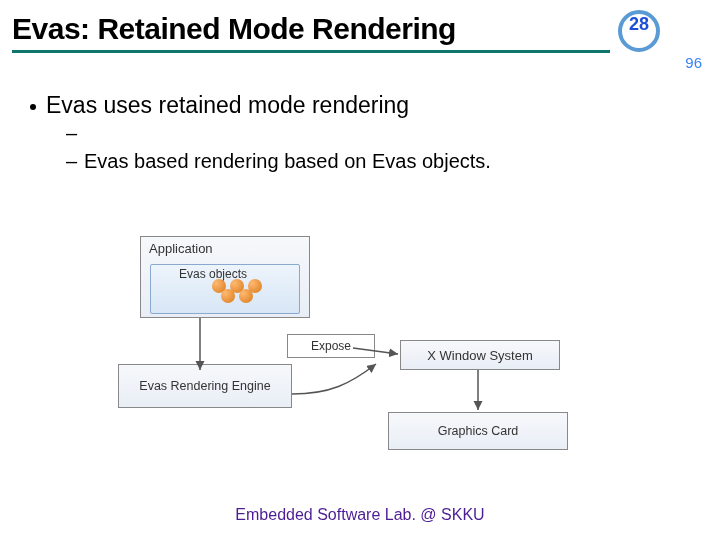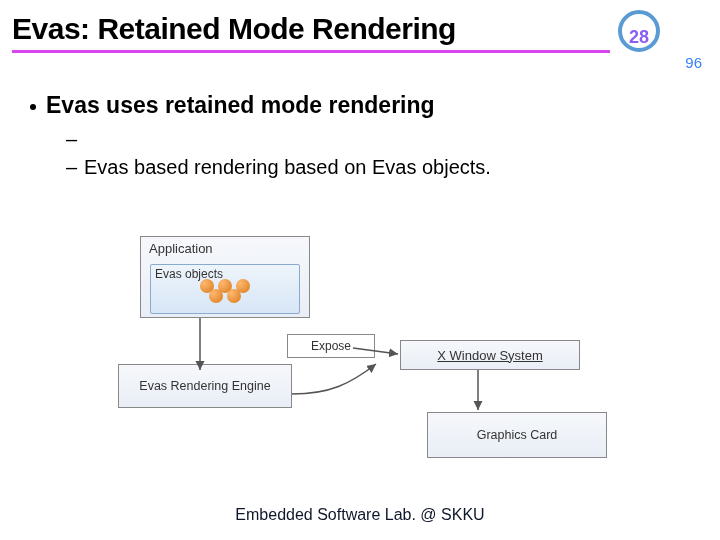--- a/index.html
+++ b/index.html
@@ -1,41 +1,41 @@
 <!DOCTYPE html>
 <html><head>
 <meta charset="utf-8">
 <style>
   * { box-sizing: border-box; margin: 0; padding: 0; }
   html, body { width: 720px; height: 540px; font-family: Verdana, Geneva, sans-serif; background: #fff; color: #000; }
   .slide { position: relative; width: 720px; height: 540px; }
-  .title-bar { position: absolute; top: 12px; left: 12px; right: 110px; border-bottom: 3px solid #d946ef; padding-bottom: 4px; }
+  .title-bar { position: absolute; top: 12px; left: 12px; right: 110px; border-bottom: 3px solid #0f766e; padding-bottom: 4px; }
   .title { font-size: 30px; font-weight: 700; letter-spacing: -0.5px; }
-  .badge { position: absolute; top: 10px; right: 60px; width: 42px; height: 42px; border-radius: 50%; border: 4px solid #5b9bd5; display: flex; align-items: flex-end; justify-content: center; font-size: 18px; font-weight: 700; color: #8b5cf6; background: #fff; }
+  .badge { position: absolute; top: 10px; right: 60px; width: 42px; height: 42px; border-radius: 50%; border: 4px solid #5b9bd5; display: flex; align-items: flex-start; justify-content: center; font-size: 18px; font-weight: 700; color: #1d4ed8; background: #fff; }
   .page-total { position: absolute; top: 54px; right: 18px; font-size: 15px; color: #3b82f6; }
   .content { position: absolute; top: 92px; left: 30px; right: 30px; }
-  .bul1 { display: flex; gap: 10px; font-size: 23px; font-weight: 700; margin-bottom: 6px; }
+  .bul1 { display: flex; gap: 10px; font-size: 23px; font-weight: 400; }
   .bul1 .dot { width: 6px; height: 6px; background:#000; border-radius:50%; margin-top: 12px; }
   .sub { margin-left: 36px; }
   .sub-item { display: flex; gap: 8px; font-size: 20px; font-weight: 400; line-height: 1.4; }
   .sub-item .dash { width: 10px; }
   .diagram { position: absolute; top: 230px; left: 0; width: 720px; height: 260px; }
   .box { position: absolute; border: 1px solid #888; background: #fff; font-size: 13px; color: #333; display: flex; align-items: center; justify-content: center; text-align: center; }
   .app-box { left: 140px; top: 6px; width: 170px; height: 82px; background: linear-gradient(#f6f8fb, #e9eef6); justify-content: flex-start; align-items: flex-start; padding: 4px 8px; }
-  .evasobj { position: absolute; left: 150px; top: 34px; width: 150px; height: 50px; border: 1px solid #8aa9cf; background: linear-gradient(#eef4fb, #d7e6f6); border-radius: 2px; display:flex; flex-direction:column; align-items:center; font-size:12px; color:#333; }
+  .evasobj { position: absolute; left: 150px; top: 34px; width: 150px; height: 50px; border: 1px solid #8aa9cf; background: linear-gradient(#eef4fb, #d7e6f6); border-radius: 2px; display:flex; flex-direction:column; align-items:center; font-size:12px; color:#333;padding-left:24px; }
   .evasobj .lbl { align-self: flex-start; padding: 2px 4px 0 4px; }
   .balls { display:flex; gap:4px; margin-top:-2px; }
   .balls2 { display:flex; gap:4px; margin-top:-4px; }
   .ball { width:14px; height:14px; border-radius:50%; background: radial-gradient(circle at 30% 30%, #ffb870, #d97a1a); }
   .expose { left: 287px; top: 104px; width: 88px; height: 24px; font-size: 12px; }
   .engine { left: 118px; top: 134px; width: 174px; height: 44px; background: linear-gradient(#f6f8fb, #e9eef6); font-size: 12.5px; line-height: 1.3; }
-  .xwin { left: 400px; top: 110px; width: 180px; height: 30px; background: linear-gradient(#f6f8fb, #e9eef6); font-size: 13px; text-decoration: underline; }
-  .gfx { left: 388px; top: 182px; width: 180px; height: 46px; background: linear-gradient(#f6f8fb, #e9eef6); font-size: 12.5px; line-height: 1.3; margin-left: 39px; }
+  .xwin { left: 400px; top: 110px; width: 160px; height: 30px; background: linear-gradient(#f6f8fb, #e9eef6); font-size: 13px; }
+  .gfx { left: 388px; top: 182px; width: 180px; height: 38px; background: linear-gradient(#f6f8fb, #e9eef6); font-size: 12.5px; line-height: 1.3; }
   svg.arrows { position:absolute; left:0; top:0; width:720px; height:260px; }
-  .footer { position: absolute; bottom: 16px; width: 100%; text-align: center; font-size: 16px; color: #0f172a; }
+  .footer { position: absolute; bottom: 16px; width: 100%; text-align: center; font-size: 16px; color: #4c1d95; }
 </style>
 </head>
 <body>
 
 <div class="slide">
 
   <div class="title-bar">
     <div class="title">Evas: Retained Mode Rendering</div>
   </div>
 

